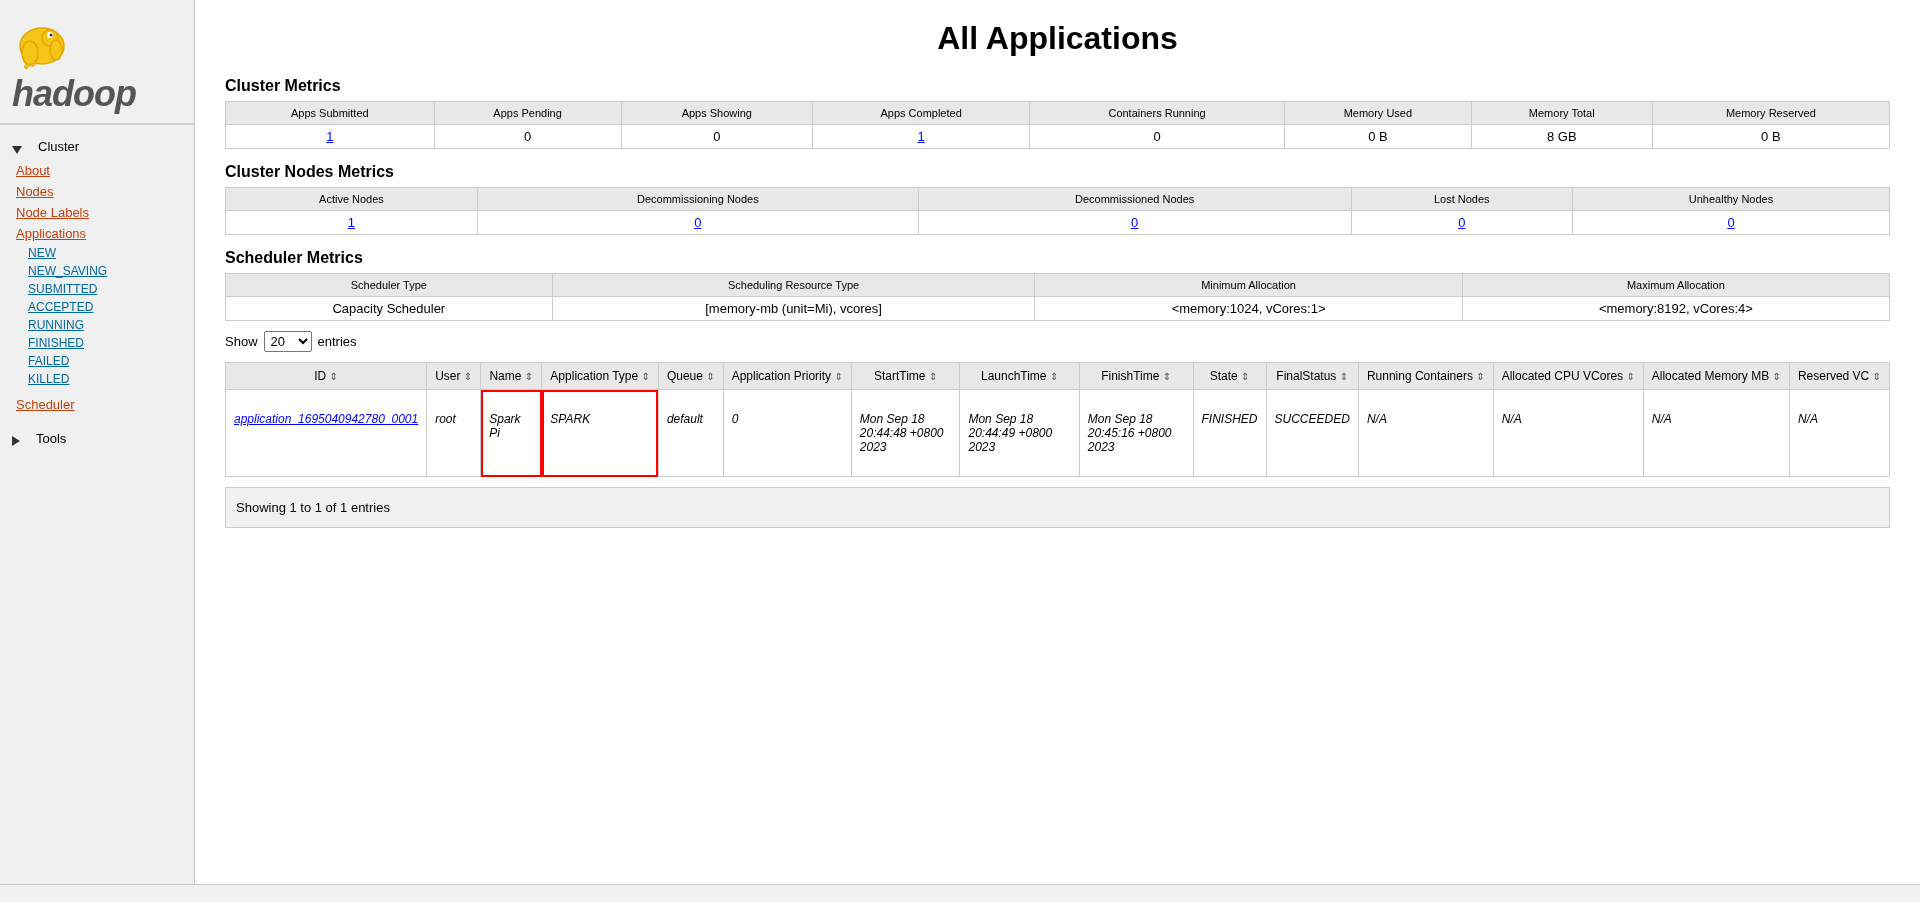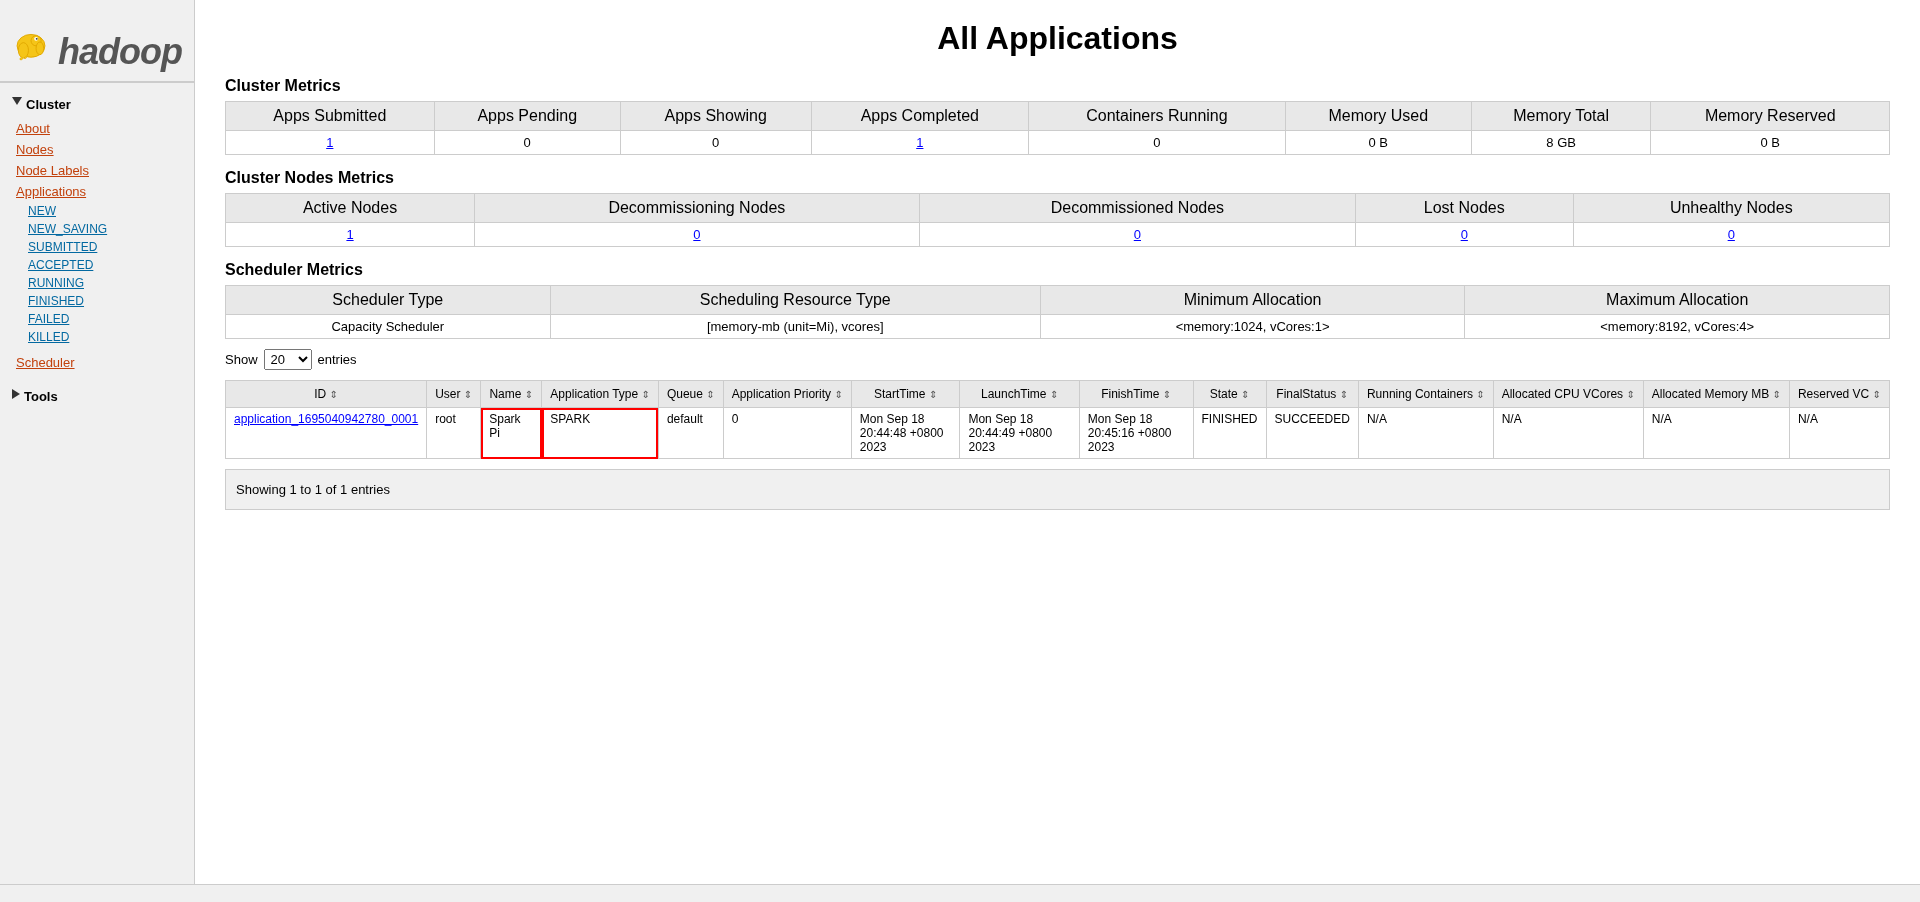--- a/index.html
+++ b/index.html
@@ -9,26 +9,26 @@
 
     
     #sidebar {
       width: 195px;
       min-width: 195px;
       background: #f0f0f0;
       border-right: 1px solid #ccc;
       padding: 10px 0;
     }
     .sidebar-section-title {
-      font-weight: bold;
+      font-weight: normal;
       padding: 6px 12px;
       cursor: pointer;
       display: flex;
-      align-items: flex-start;
-      gap: 4px;
+      align-items: flex-end;
+      gap: 16px;
     }
     .sidebar-link {
       display: block;
       padding: 3px 16px;
       color: #c2410c;
       text-decoration: underline;
       cursor: pointer;
     }
     .sidebar-sub-link {
       display: block;
@@ -67,21 +67,21 @@
       width: 100%;
       border-collapse: collapse;
       margin-bottom: 4px;
     }
     .metrics-table th {
       background: #e8e8e8;
       border: 1px solid #ccc;
       padding: 5px 5px;
       text-align: center;
       font-weight: normal;
-      font-size: 16px;
+      font-size: 11px;
     }
     .metrics-table td {
       border: 1px solid #ccc;
       padding: 4px 10px;
       text-align: center;
       font-size: 13px;
     }
 
     
     .show-entries {
@@ -113,22 +113,23 @@
       user-select: none;
     }
     .app-table th .sort-arrows {
       font-size: 10px;
       color: #555;
       display: inline-block;
       vertical-align: middle;
     }
     .app-table td {
       border: 1px solid #ccc;
-      padding: 4px 8px;
+      padding: 22px 8px;
       vertical-align: top;
+      font-style: italic;
     }
     .app-table tr:nth-child(even) td { background: #f9f9f9; }
 
     .highlighted-cell {
       outline: 2px solid red;
       outline-offset: -2px;
     }
 
     .link { color: #00f; text-decoration: underline; cursor: pointer; }
 
@@ -147,24 +148,25 @@
       border-top: 1px solid #ccc;
       position: fixed;
       bottom: 0;
       left: 0;
       right: 0;
     }
 
     
     #logo {
       display: flex;
-      align-items: flex-end;
+      align-items: flex-start;
       padding: 8px 12px;
       border-bottom: 2px solid #ccc;
       margin-bottom: 8px;
+      flex-direction: column;
     }
     #logo-elephant {
       width: 60px;
       height: 55px;
       margin-right: 8px;
     }
     #logo-text {
       font-size: 36px;
       font-weight: bold;
       color: #555;

